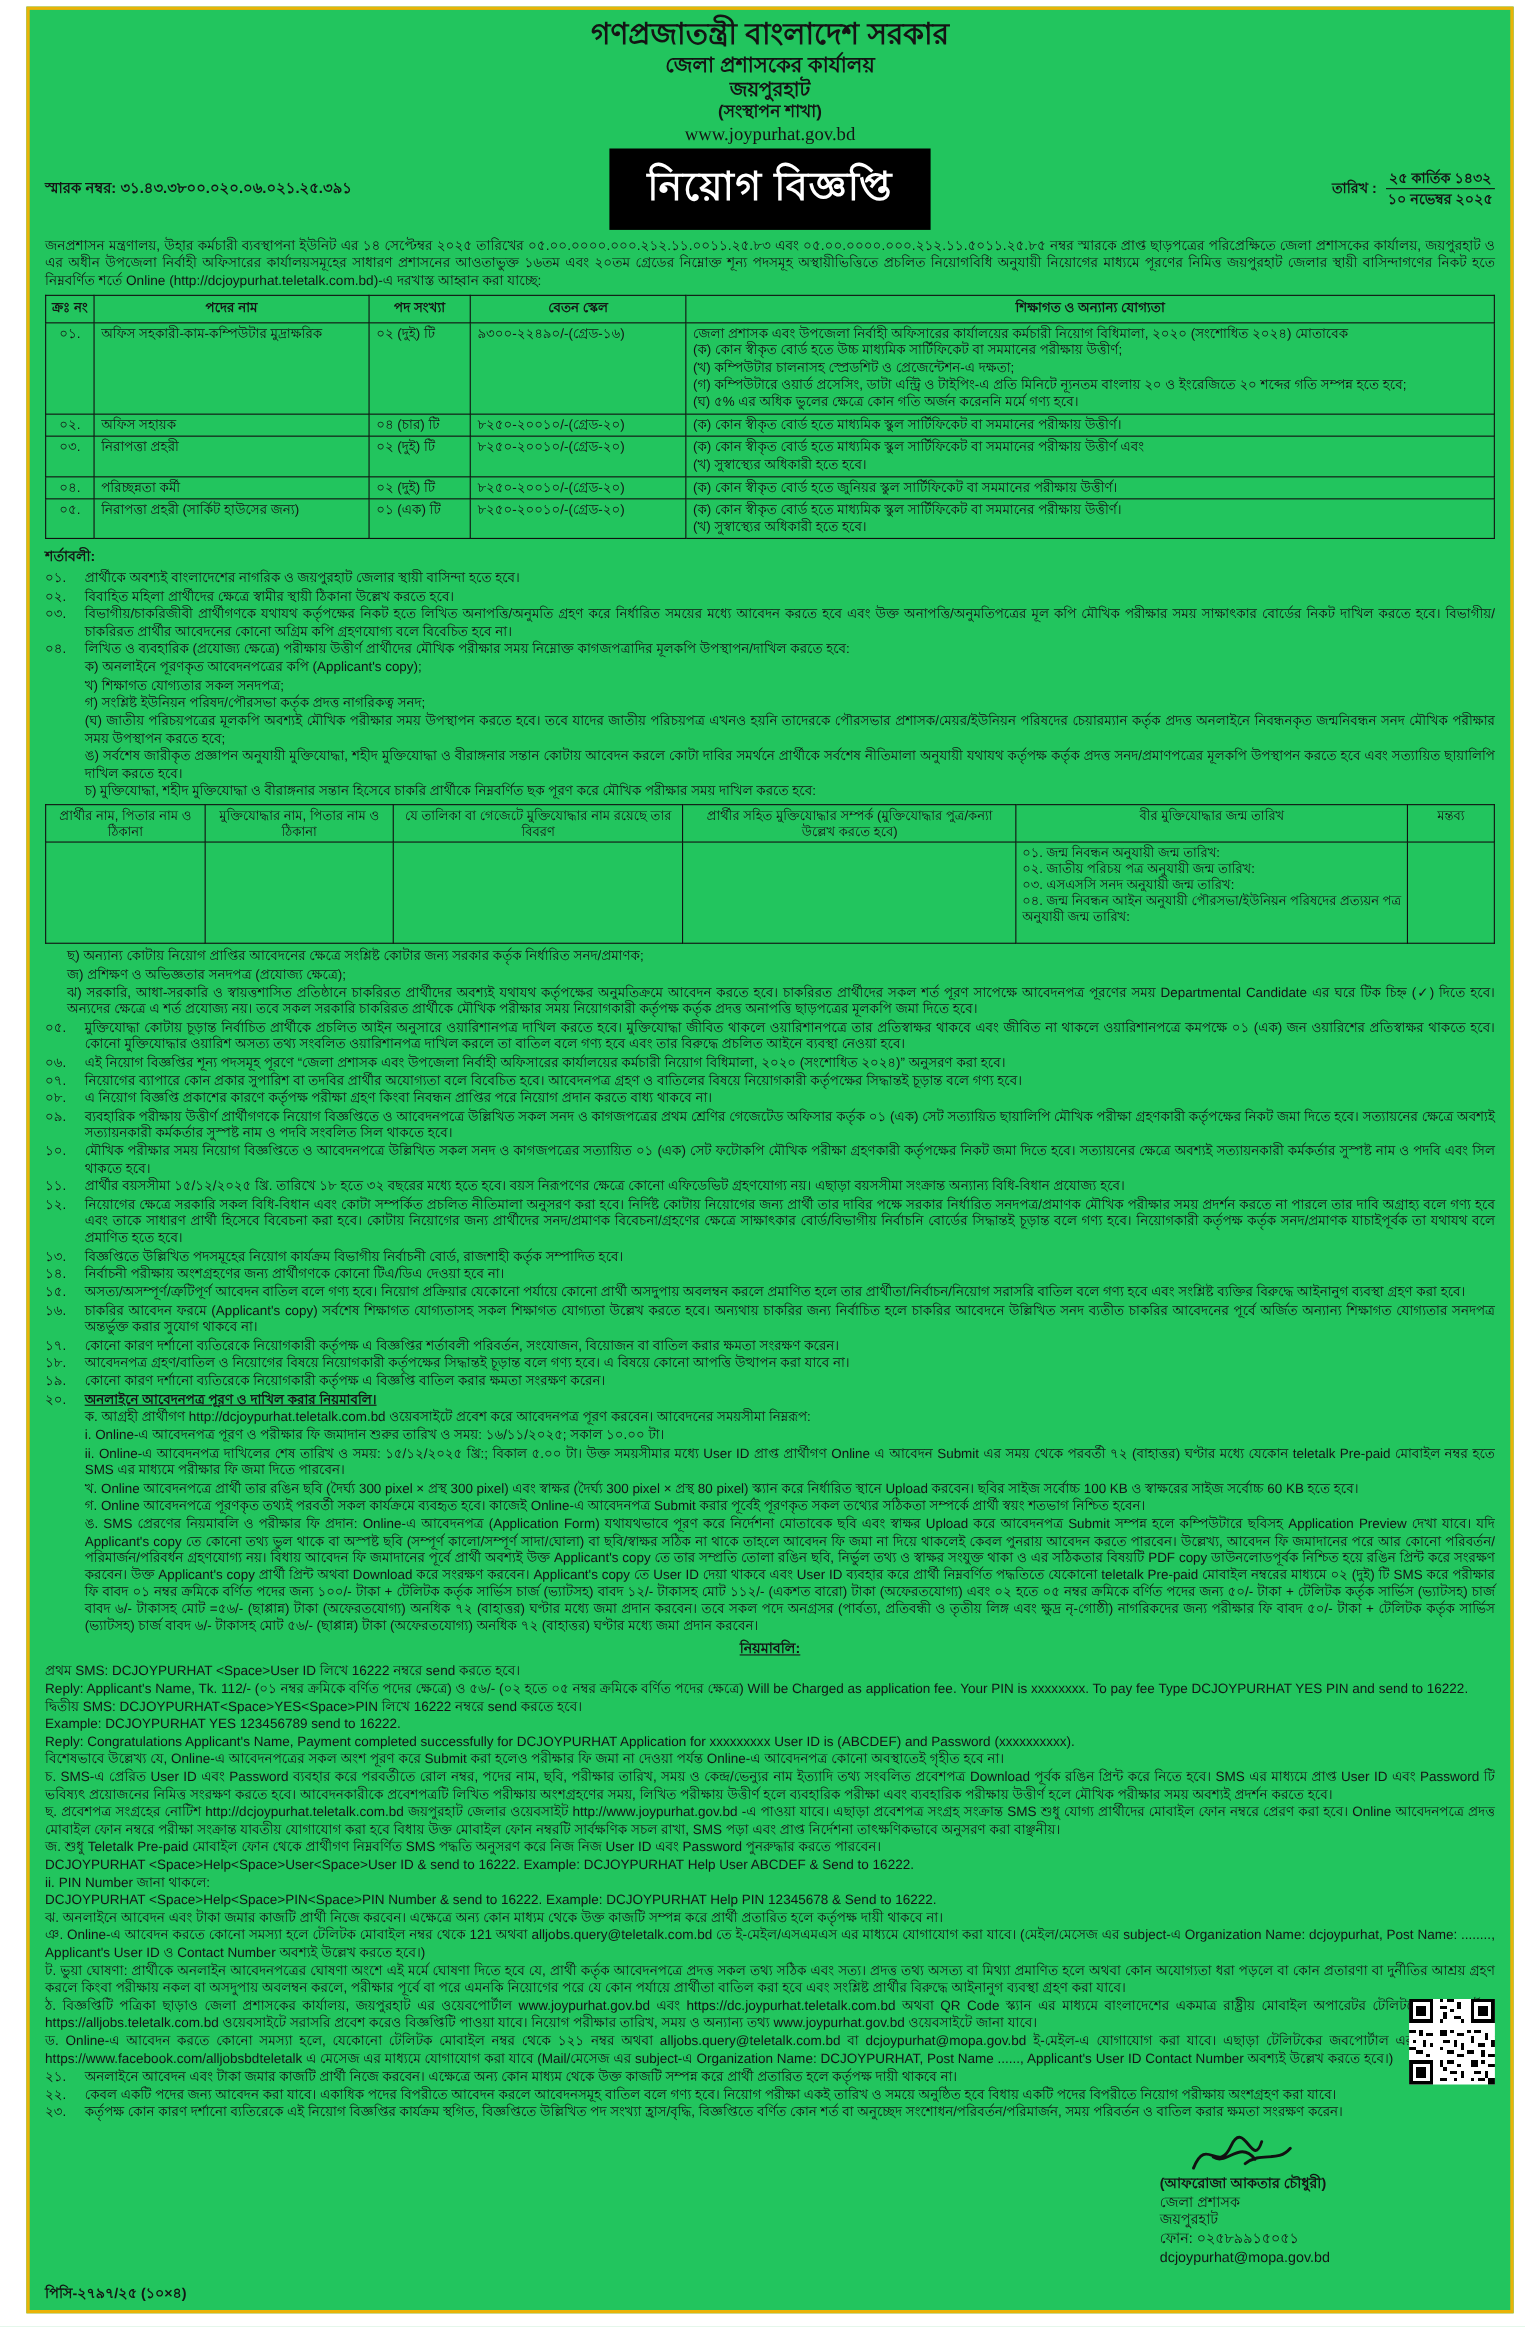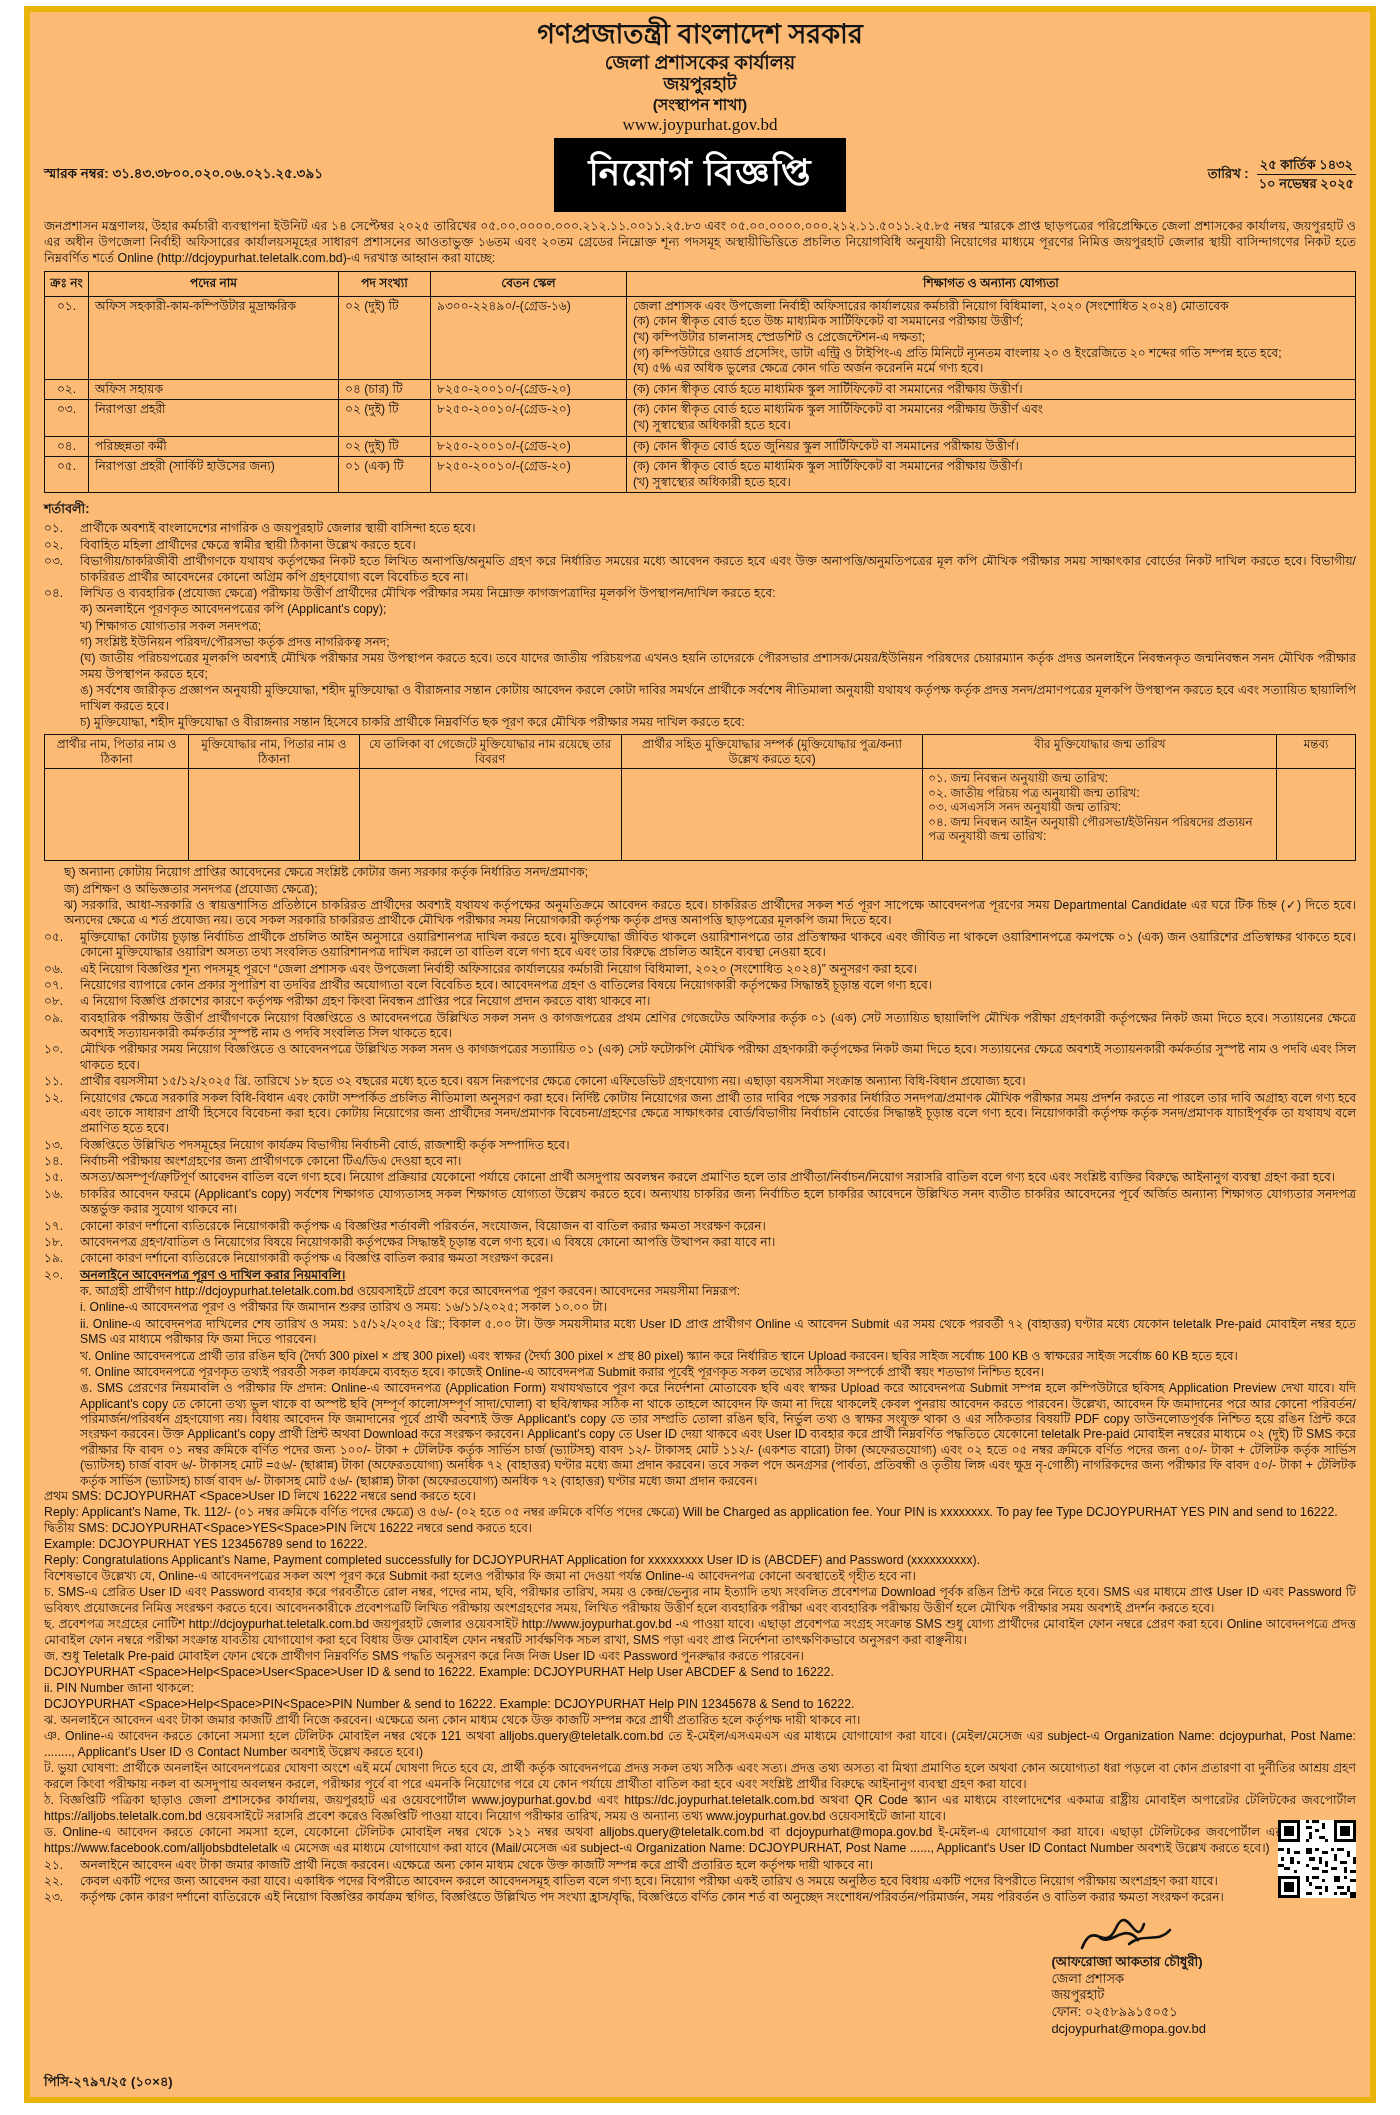--- a/index.html
+++ b/index.html
@@ -4,21 +4,21 @@
 <style>
   * { margin:0; padding:0; box-sizing:border-box; }
   html, body { background:#ffffff; }
   body {
     width:1400px; height:2115px; position:relative; overflow:hidden;
     font-family:"Liberation Sans","DejaVu Sans",sans-serif; color:#141414;
   }
   .sheet { position:absolute; inset:0; background:#ffffff; }
   .frame {
     position:absolute; left:24px; right:24px; top:6px; bottom:12px;
-    border:6px solid #eab308; background:#fdba74;
+    border:3px solid #eab308; background:#22c55e;
     padding:6px 14px 4px 14px; overflow:hidden;
   }
   
   .doc-header { text-align:center; line-height:1.22; }
   .govt   { font-size:27px; font-weight:bold; }
   .office { font-size:19px; font-weight:bold; }
   .district { font-size:18px; font-weight:bold; }
   .branch { font-size:15.5px; font-weight:bold; }
   .website { font-size:17px; font-family:"Liberation Serif","DejaVu Serif",serif; }
   
@@ -334,20 +334,21 @@
     <div class="subs">
 
     <div class="sub">ক. আগ্রহী প্রার্থীগণ http://dcjoypurhat.teletalk.com.bd ওয়েবসাইটে প্রবেশ করে আবেদনপত্র পূরণ করবেন। আবেদনের সময়সীমা নিম্নরূপ:</div>
         <div class="sub">i. Online-এ আবেদনপত্র পূরণ ও পরীক্ষার ফি জমাদান শুরুর তারিখ ও সময়: ১৬/১১/২০২৫; সকাল ১০.০০ টা।</div>
         <div class="sub">ii. Online-এ আবেদনপত্র দাখিলের শেষ তারিখ ও সময়: ১৫/১২/২০২৫ খ্রি:; বিকাল ৫.০০ টা। উক্ত সময়সীমার মধ্যে User ID প্রাপ্ত প্রার্থীগণ Online এ আবেদন Submit এর সময় থেকে পরবর্তী ৭২ (বাহাত্তর) ঘণ্টার মধ্যে যেকোন teletalk Pre-paid মোবাইল নম্বর হতে SMS এর মাধ্যমে পরীক্ষার ফি জমা দিতে পারবেন।</div>
         <div class="sub">খ. Online আবেদনপত্রে প্রার্থী তার রঙিন ছবি (দৈর্ঘ্য 300 pixel × প্রস্থ 300 pixel) এবং স্বাক্ষর (দৈর্ঘ্য 300 pixel × প্রস্থ 80 pixel) স্ক্যান করে নির্ধারিত স্থানে Upload করবেন। ছবির সাইজ সর্বোচ্চ 100 KB ও স্বাক্ষরের সাইজ সর্বোচ্চ 60 KB হতে হবে।</div>
         <div class="sub">গ. Online আবেদনপত্রে পূরণকৃত তথ্যই পরবর্তী সকল কার্যক্রমে ব্যবহৃত হবে। কাজেই Online-এ আবেদনপত্র Submit করার পূর্বেই পূরণকৃত সকল তথ্যের সঠিকতা সম্পর্কে প্রার্থী স্বয়ং শতভাগ নিশ্চিত হবেন।</div>
         <div class="sub">ঙ. SMS প্রেরণের নিয়মাবলি ও পরীক্ষার ফি প্রদান: Online-এ আবেদনপত্র (Application Form) যথাযথভাবে পূরণ করে নির্দেশনা মোতাবেক ছবি এবং স্বাক্ষর Upload করে আবেদনপত্র Submit সম্পন্ন হলে কম্পিউটারে ছবিসহ Application Preview দেখা যাবে। যদি Applicant's copy তে কোনো তথ্য ভুল থাকে বা অস্পষ্ট ছবি (সম্পূর্ণ কালো/সম্পূর্ণ সাদা/ঘোলা) বা ছবি/স্বাক্ষর সঠিক না থাকে তাহলে আবেদন ফি জমা না দিয়ে থাকলেই কেবল পুনরায় আবেদন করতে পারবেন। উল্লেখ্য, আবেদন ফি জমাদানের পরে আর কোনো পরিবর্তন/পরিমার্জন/পরিবর্ধন গ্রহণযোগ্য নয়। বিধায় আবেদন ফি জমাদানের পূর্বে প্রার্থী অবশ্যই উক্ত Applicant's copy তে তার সম্প্রতি তোলা রঙিন ছবি, নির্ভুল তথ্য ও স্বাক্ষর সংযুক্ত থাকা ও এর সঠিকতার বিষয়টি PDF copy ডাউনলোডপূর্বক নিশ্চিত হয়ে রঙিন প্রিন্ট করে সংরক্ষণ করবেন। উক্ত Applicant's copy প্রার্থী প্রিন্ট অথবা Download করে সংরক্ষণ করবেন। Applicant's copy তে User ID দেয়া থাকবে এবং User ID ব্যবহার করে প্রার্থী নিম্নবর্ণিত পদ্ধতিতে যেকোনো teletalk Pre-paid মোবাইল নম্বরের মাধ্যমে ০২ (দুই) টি SMS করে পরীক্ষার ফি বাবদ ০১ নম্বর ক্রমিকে বর্ণিত পদের জন্য ১০০/- টাকা + টেলিটক কর্তৃক সার্ভিস চার্জ (ভ্যাটসহ) বাবদ ১২/- টাকাসহ মোট ১১২/- (একশত বারো) টাকা (অফেরতযোগ্য) এবং ০২ হতে ০৫ নম্বর ক্রমিকে বর্ণিত পদের জন্য ৫০/- টাকা + টেলিটক কর্তৃক সার্ভিস (ভ্যাটসহ) চার্জ বাবদ ৬/- টাকাসহ মোট =৫৬/- (ছাপ্পান্ন) টাকা (অফেরতযোগ্য) অনধিক ৭২ (বাহাত্তর) ঘণ্টার মধ্যে জমা প্রদান করবেন। তবে সকল পদে অনগ্রসর (পার্বত্য, প্রতিবন্ধী ও তৃতীয় লিঙ্গ এবং ক্ষুদ্র নৃ-গোষ্ঠী) নাগরিকদের জন্য পরীক্ষার ফি বাবদ ৫০/- টাকা + টেলিটক কর্তৃক সার্ভিস (ভ্যাটসহ) চার্জ বাবদ ৬/- টাকাসহ মোট ৫৬/- (ছাপ্পান্ন) টাকা (অফেরতযোগ্য) অনধিক ৭২ (বাহাত্তর) ঘণ্টার মধ্যে জমা প্রদান করবেন।</div>
       </div>
 
+    <div class="rules-head">নিয়মাবলি:</div>
 
     <div>
 
     <div class="sms-line">প্রথম SMS: DCJOYPURHAT &lt;Space&gt;User ID লিখে 16222 নম্বরে send করতে হবে।</div>
         <div class="sms-line">Reply: Applicant's Name, Tk. 112/- (০১ নম্বর ক্রমিকে বর্ণিত পদের ক্ষেত্রে) ও ৫৬/- (০২ হতে ০৫ নম্বর ক্রমিকে বর্ণিত পদের ক্ষেত্রে) Will be Charged as application fee. Your PIN is xxxxxxxx. To pay fee Type DCJOYPURHAT YES PIN and send to 16222.</div>
         <div class="sms-line">দ্বিতীয় SMS: DCJOYPURHAT&lt;Space&gt;YES&lt;Space&gt;PIN লিখে 16222 নম্বরে send করতে হবে।</div>
         <div class="sms-line">Example: DCJOYPURHAT YES 123456789 send to 16222.</div>
         <div class="sms-line">Reply: Congratulations Applicant's Name, Payment completed successfully for DCJOYPURHAT Application for xxxxxxxxx User ID is (ABCDEF) and Password (xxxxxxxxxx).</div>
         <div class="sms-line">বিশেষভাবে উল্লেখ্য যে, Online-এ আবেদনপত্রের সকল অংশ পূরণ করে Submit করা হলেও পরীক্ষার ফি জমা না দেওয়া পর্যন্ত Online-এ আবেদনপত্র কোনো অবস্থাতেই গৃহীত হবে না।</div>
       </div>

